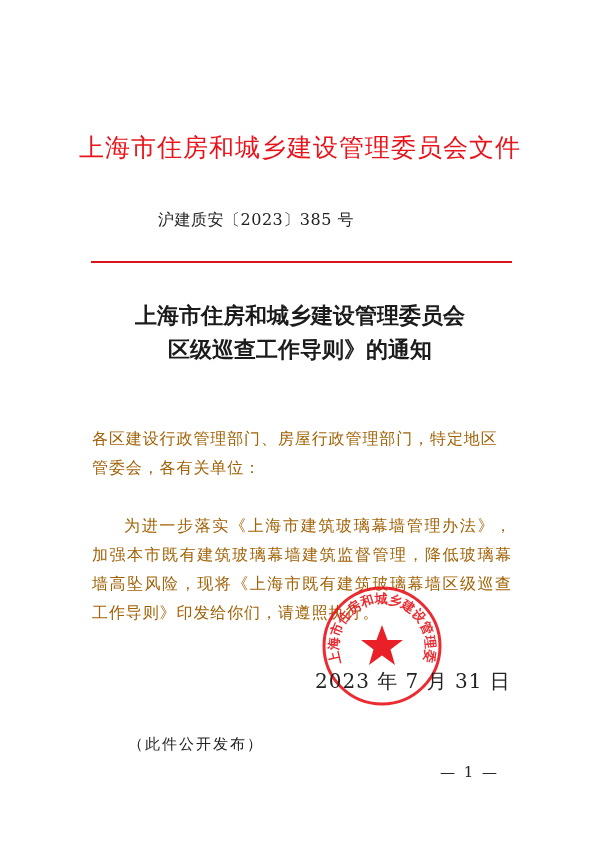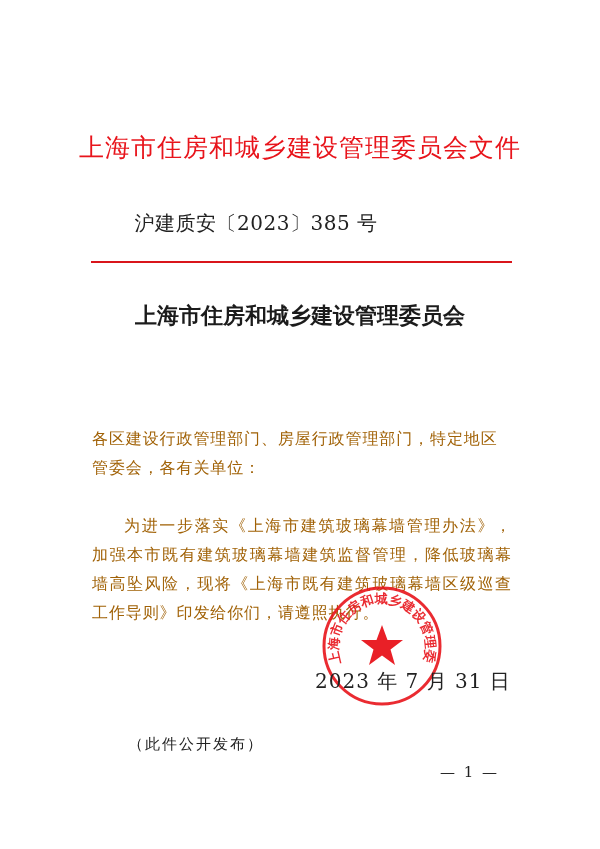--- a/index.html
+++ b/index.html
@@ -3,21 +3,21 @@
   <meta charset="utf-8">
   <style>
     html, body { margin: 0; padding: 0; background: #ffffff; }
     body { width: 600px; height: 849px; position: relative; overflow: hidden;
            font-family: "DejaVu Serif", "Liberation Serif", serif; color: #1a1a1a; }
     .abs { position: absolute; }
     .doc-header { left: 0; width: 600px; top: 130px; text-align: center;
                   font-family: "DejaVu Sans", "Liberation Sans", sans-serif;
                   font-size: 25px; color: #e8141b; letter-spacing: 1px; line-height: 36px; }
     .doc-number { left: 0; width: 512px; top: 210px; text-align: center;
-                  font-size: 20px; letter-spacing: 0.5px; color: #222; }
+                  font-size: 16px; letter-spacing: 0.5px; color: #222; }
     .red-rule { left: 91px; top: 261px; width: 421px; height: 2px; background: #d9151b; }
     .title { left: 0; width: 600px; top: 298px; text-align: center; font-weight: bold;
              font-size: 22px; line-height: 34px; color: #1b1b1b; }
     .title div { white-space: nowrap; }
     .body-text { left: 92px; width: 420px; font-size: 16px; line-height: 29px; color: #a16207;
                  letter-spacing: 0.9px; }
     .para-addr { top: 424px; }
     .para-main { top: 511px; text-indent: 32px; text-align: justify; }
     .date { left: 315px; top: 668px; font-size: 20px; color: #222; letter-spacing: 1px; }
     .seal { left: 321px; top: 585px; width: 122px; height: 122px; }
@@ -28,20 +28,21 @@
 <body>
 
 <div class="abs doc-header">上海市住房和城乡建设管理委员会文件</div>
 
 <div class="abs doc-number">沪建质安〔2023〕385 号</div>
 
 <div class="abs red-rule"></div>
 
 <div class="abs title">
   <div>上海市住房和城乡建设管理委员会</div>
+  <div>区级巡查工作导则》的通知</div>
 </div>
 
 <div class="abs body-text para-addr">各区建设行政管理部门、房屋行政管理部门，特定地区管委会，各有关单位：</div>
 
 <div class="abs body-text para-main">为进一步落实《上海市建筑玻璃幕墙管理办法》，加强本市既有建筑玻璃幕墙建筑监督管理，降低玻璃幕墙高坠风险，现将《上海市既有建筑玻璃幕墙区级巡查工作导则》印发给你们，请遵照执行。</div>
 
 <svg class="abs seal" viewBox="0 0 122 122">
   <circle cx="61" cy="61" r="58" fill="none" stroke="#e8141b" stroke-width="3" opacity="0.9"></circle>
   <defs>
     <path id="sealArc" d="M 20 78 A 44 44 0 1 1 102 78"></path>

